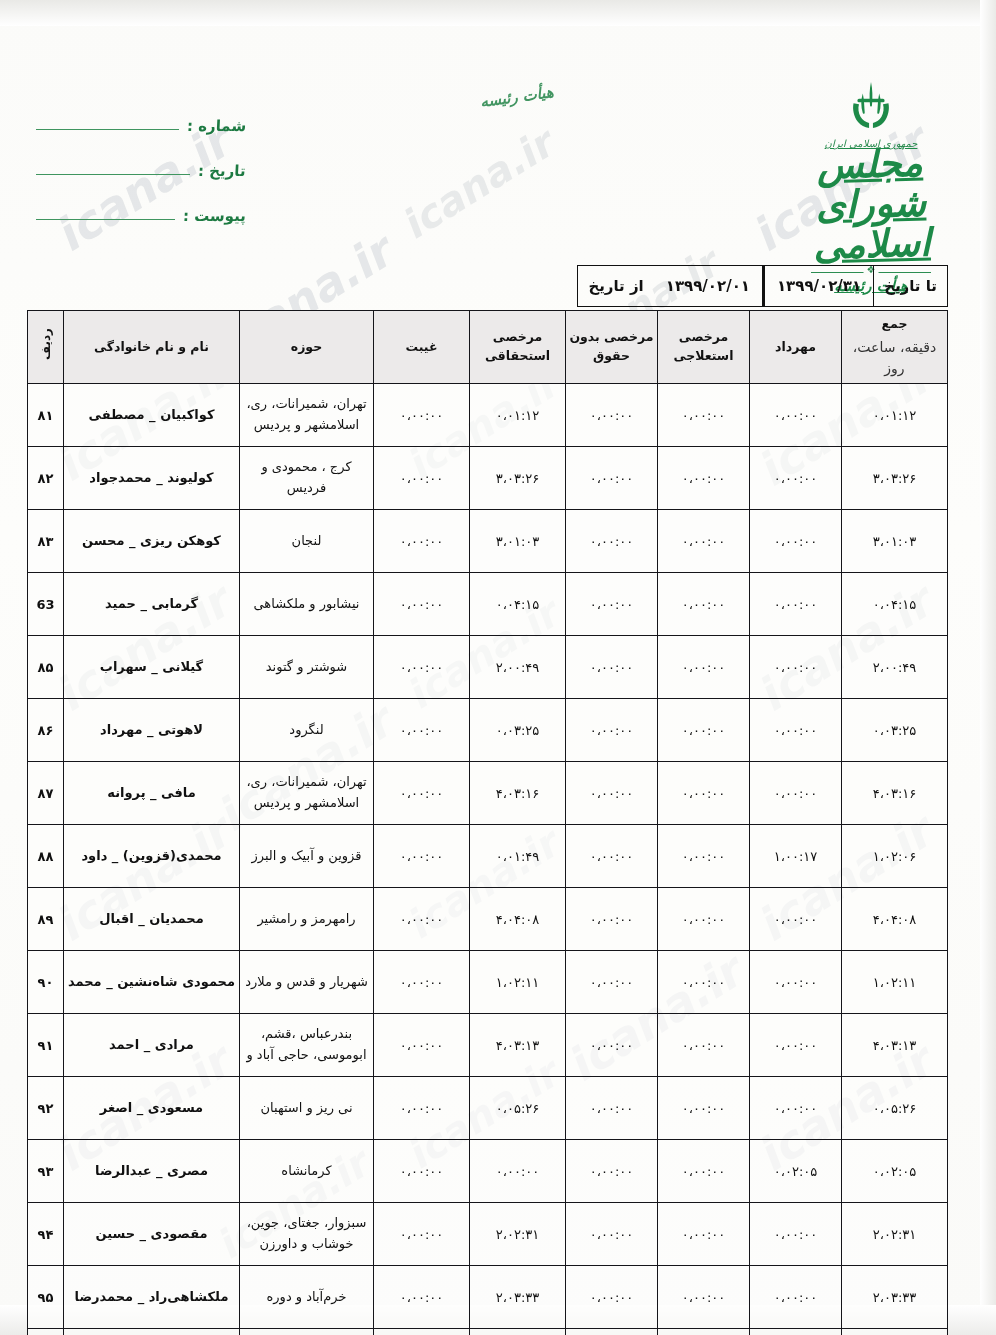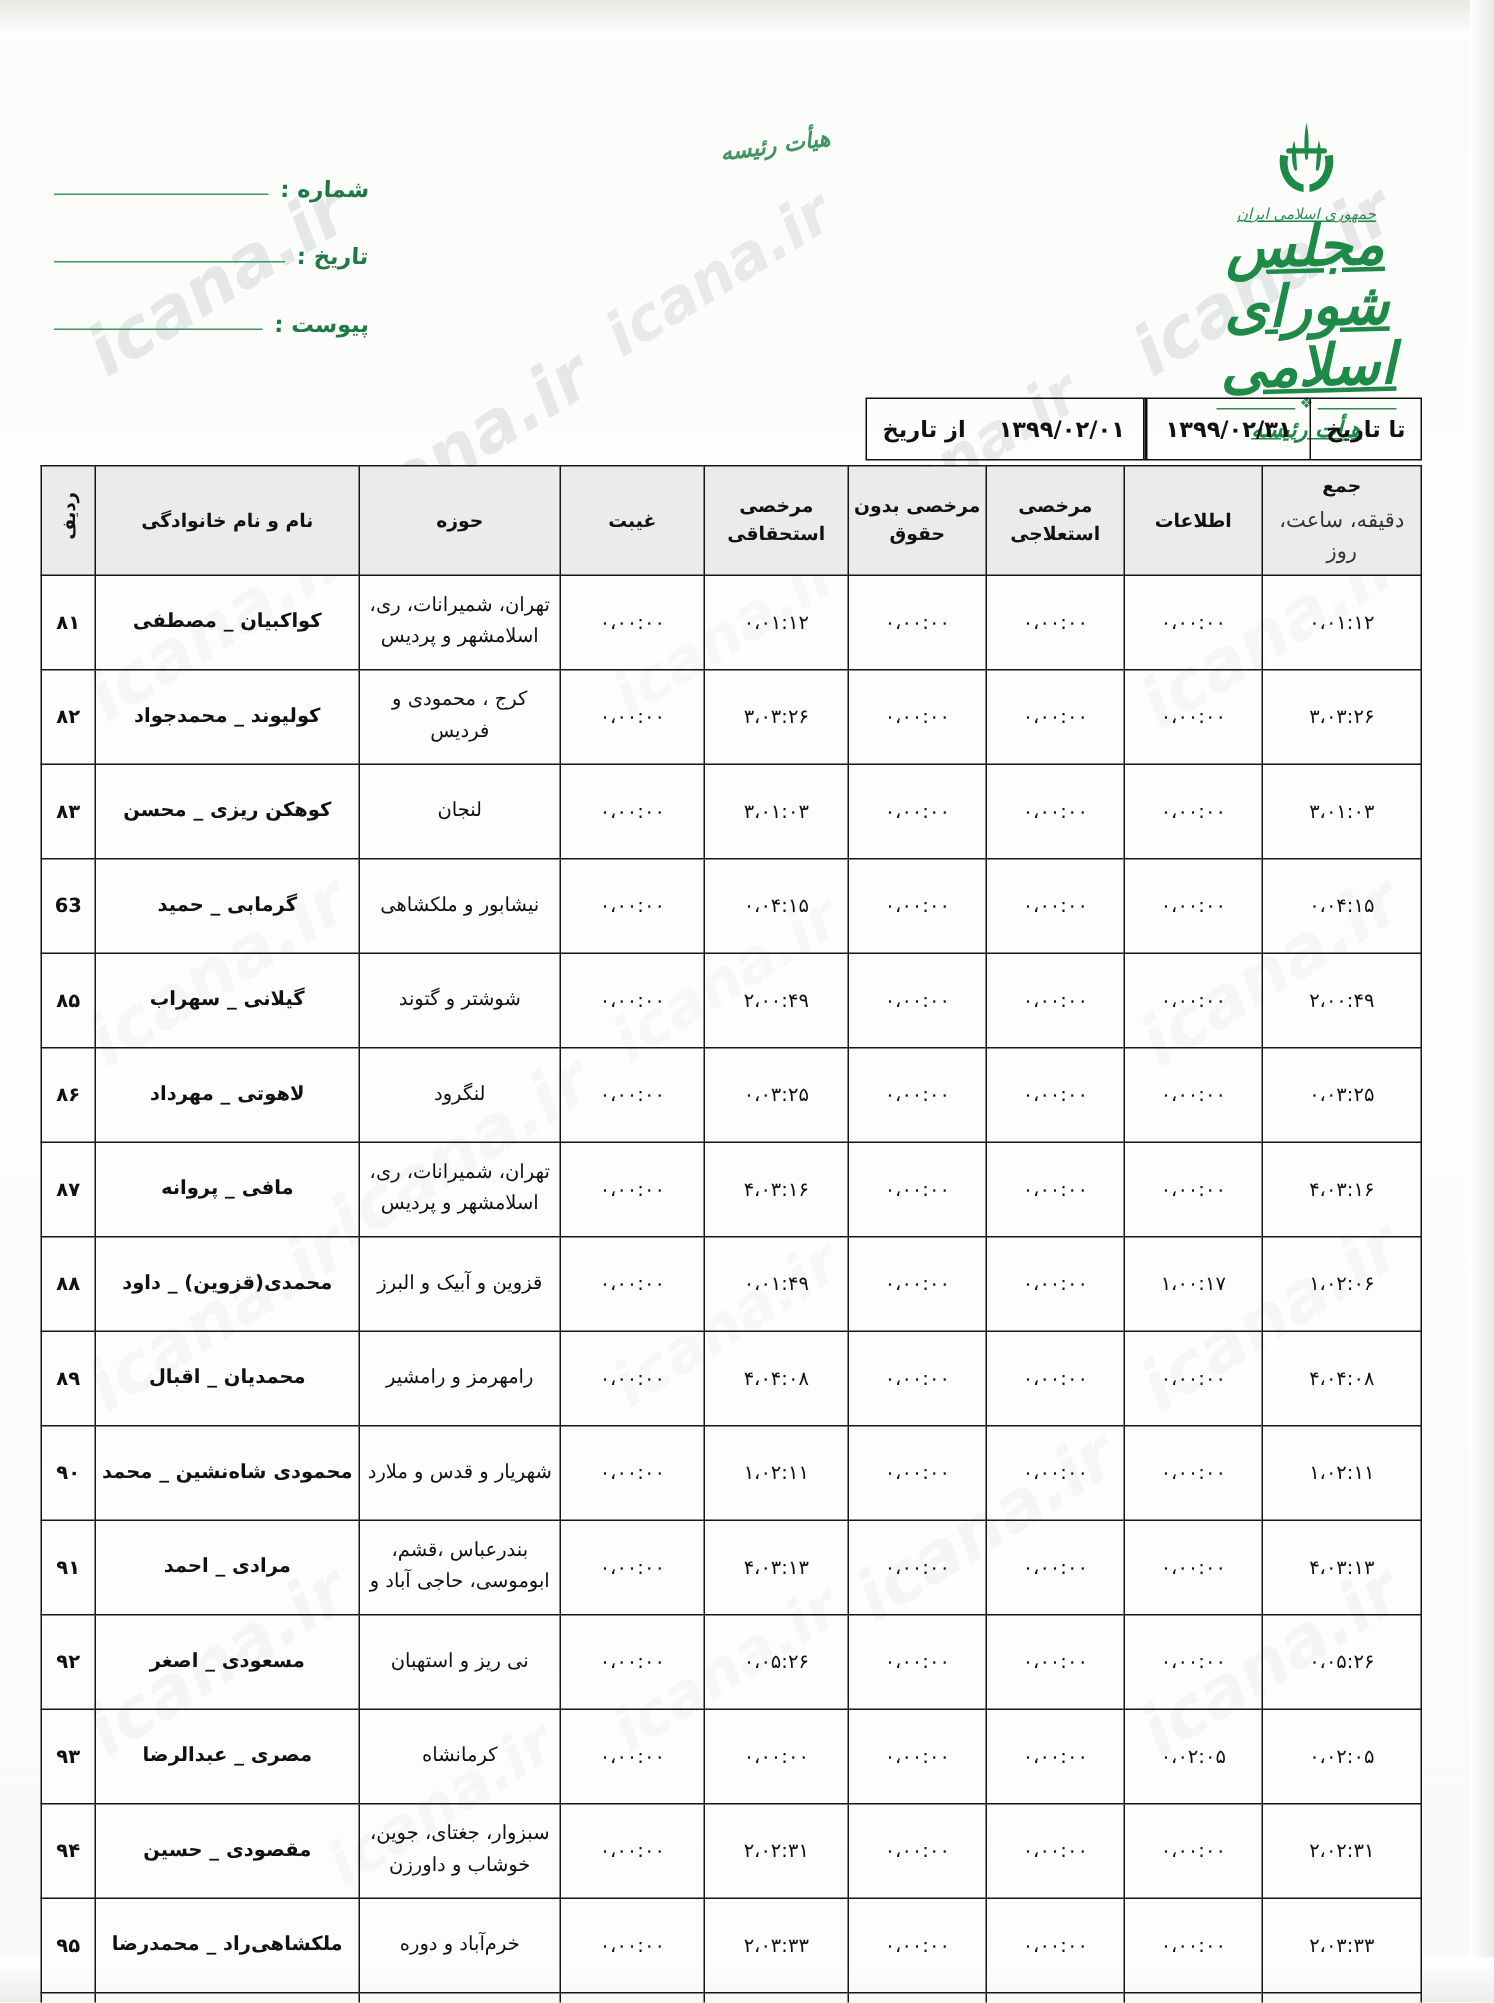--- a/index.html
+++ b/index.html
@@ -294,21 +294,21 @@
           <col style="width:176px">
           <col style="width:36px">
       </colgroup>
       <thead>
         <tr>
           <th class="c-jam">
             <span>جمع</span>
             <span class="jam-sub">دقیقه، ساعت، روز</span>
           </th>
           <th class="c-mamooriat">
-            <span>اطلاعات</span>
+            <span>مهرداد</span>
           </th>
           <th class="c-estelaji">
             <span>مرخصی</span><br>
             <span>استعلاجی</span>
           </th>
           <th class="c-bedoonhoghoogh">
             <span>مرخصی بدون</span><br>
             <span>حقوق</span>
           </th>
           <th class="c-estehghaghi">

